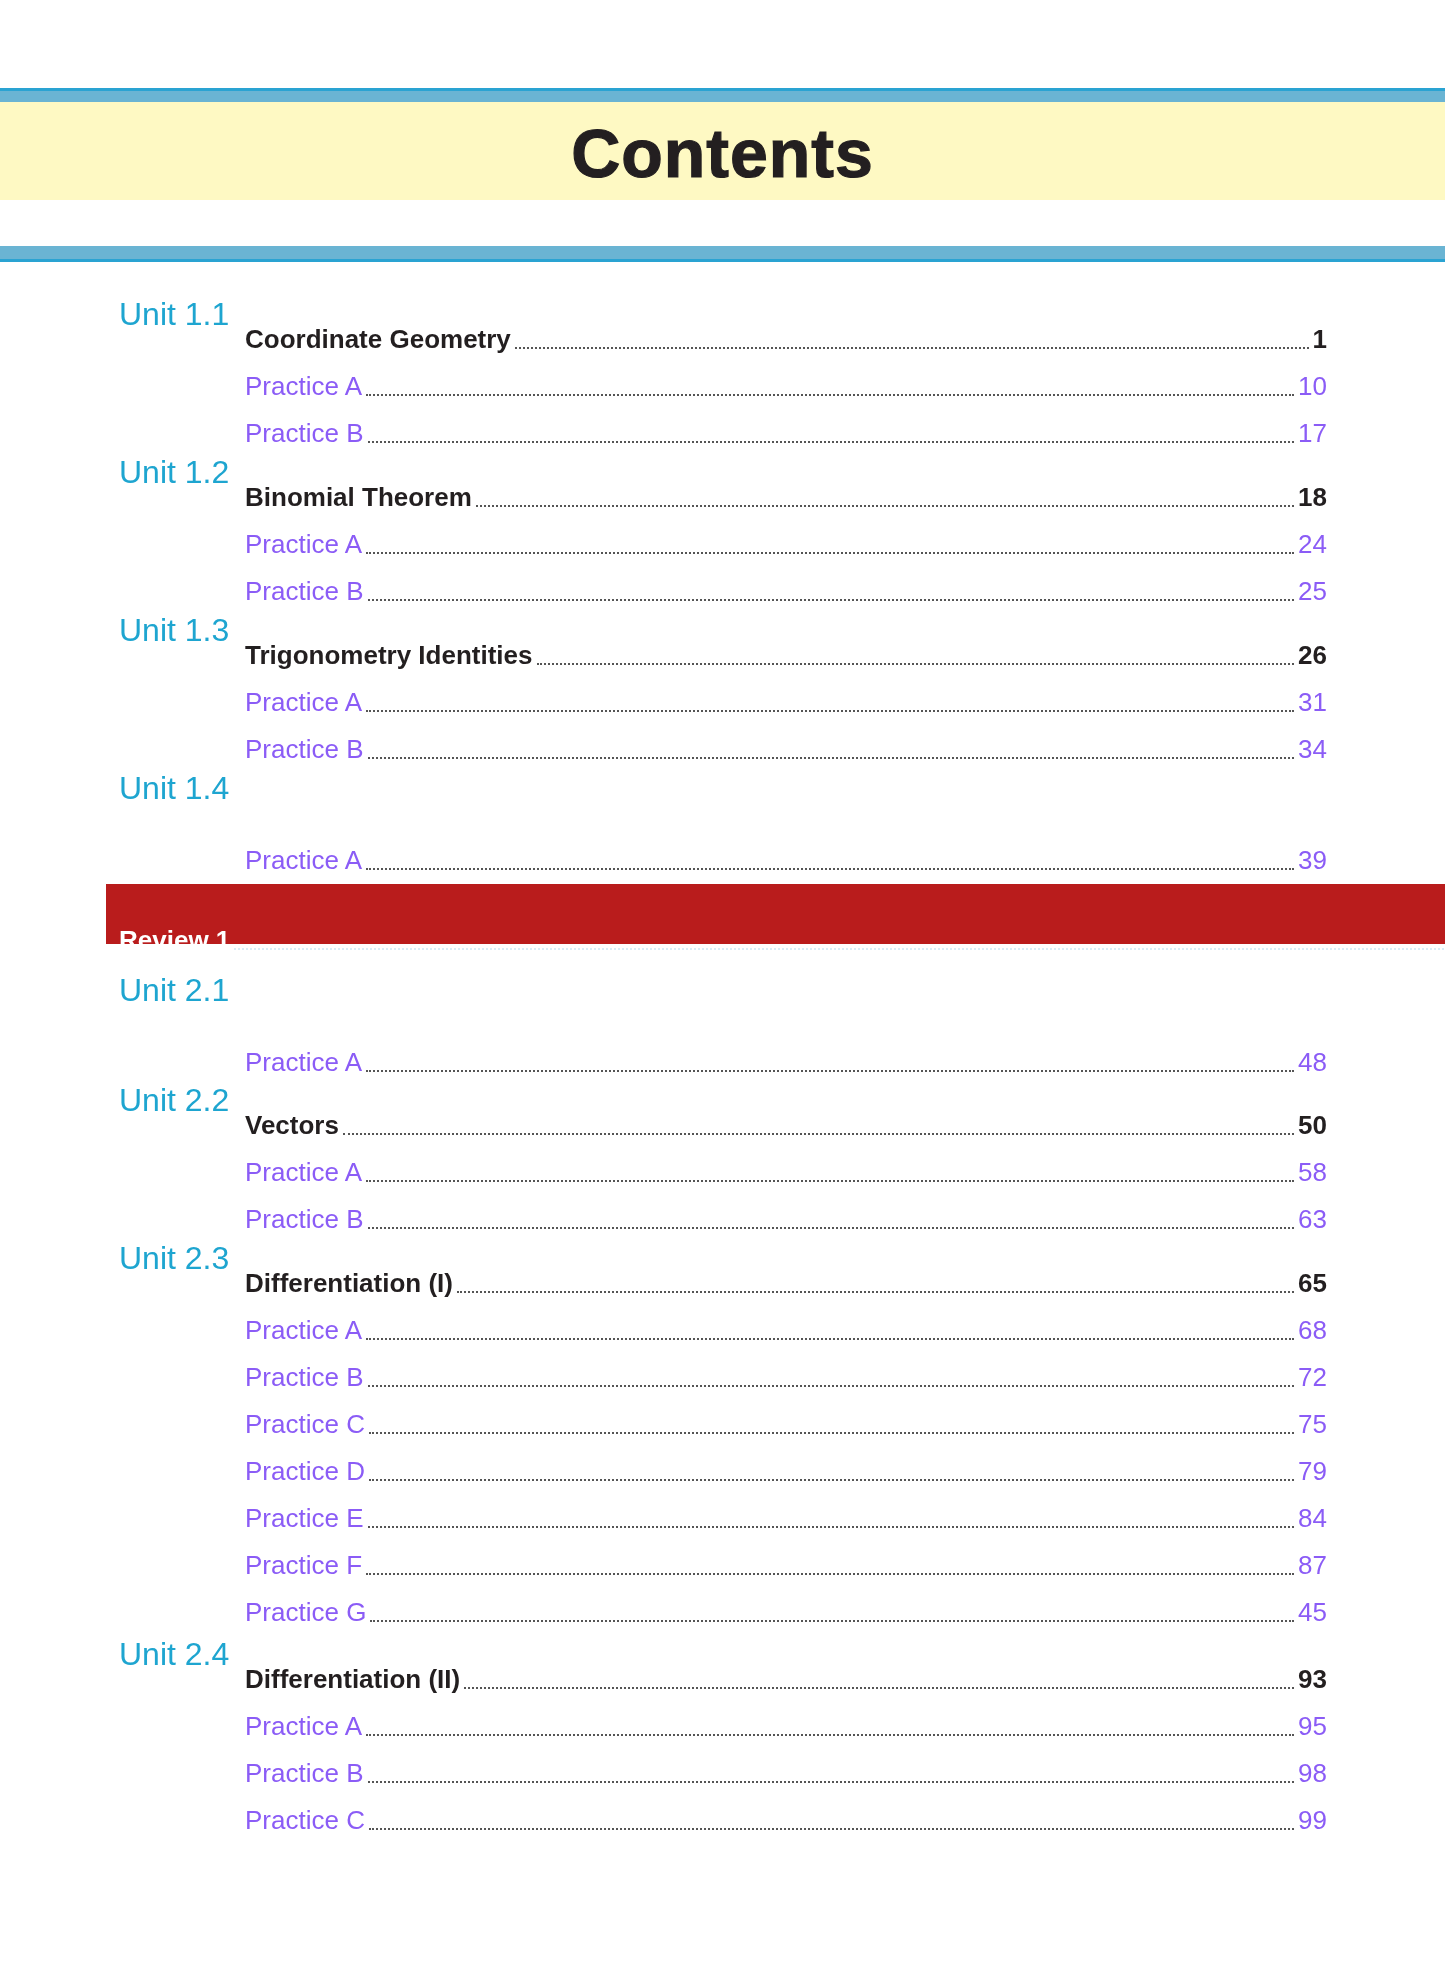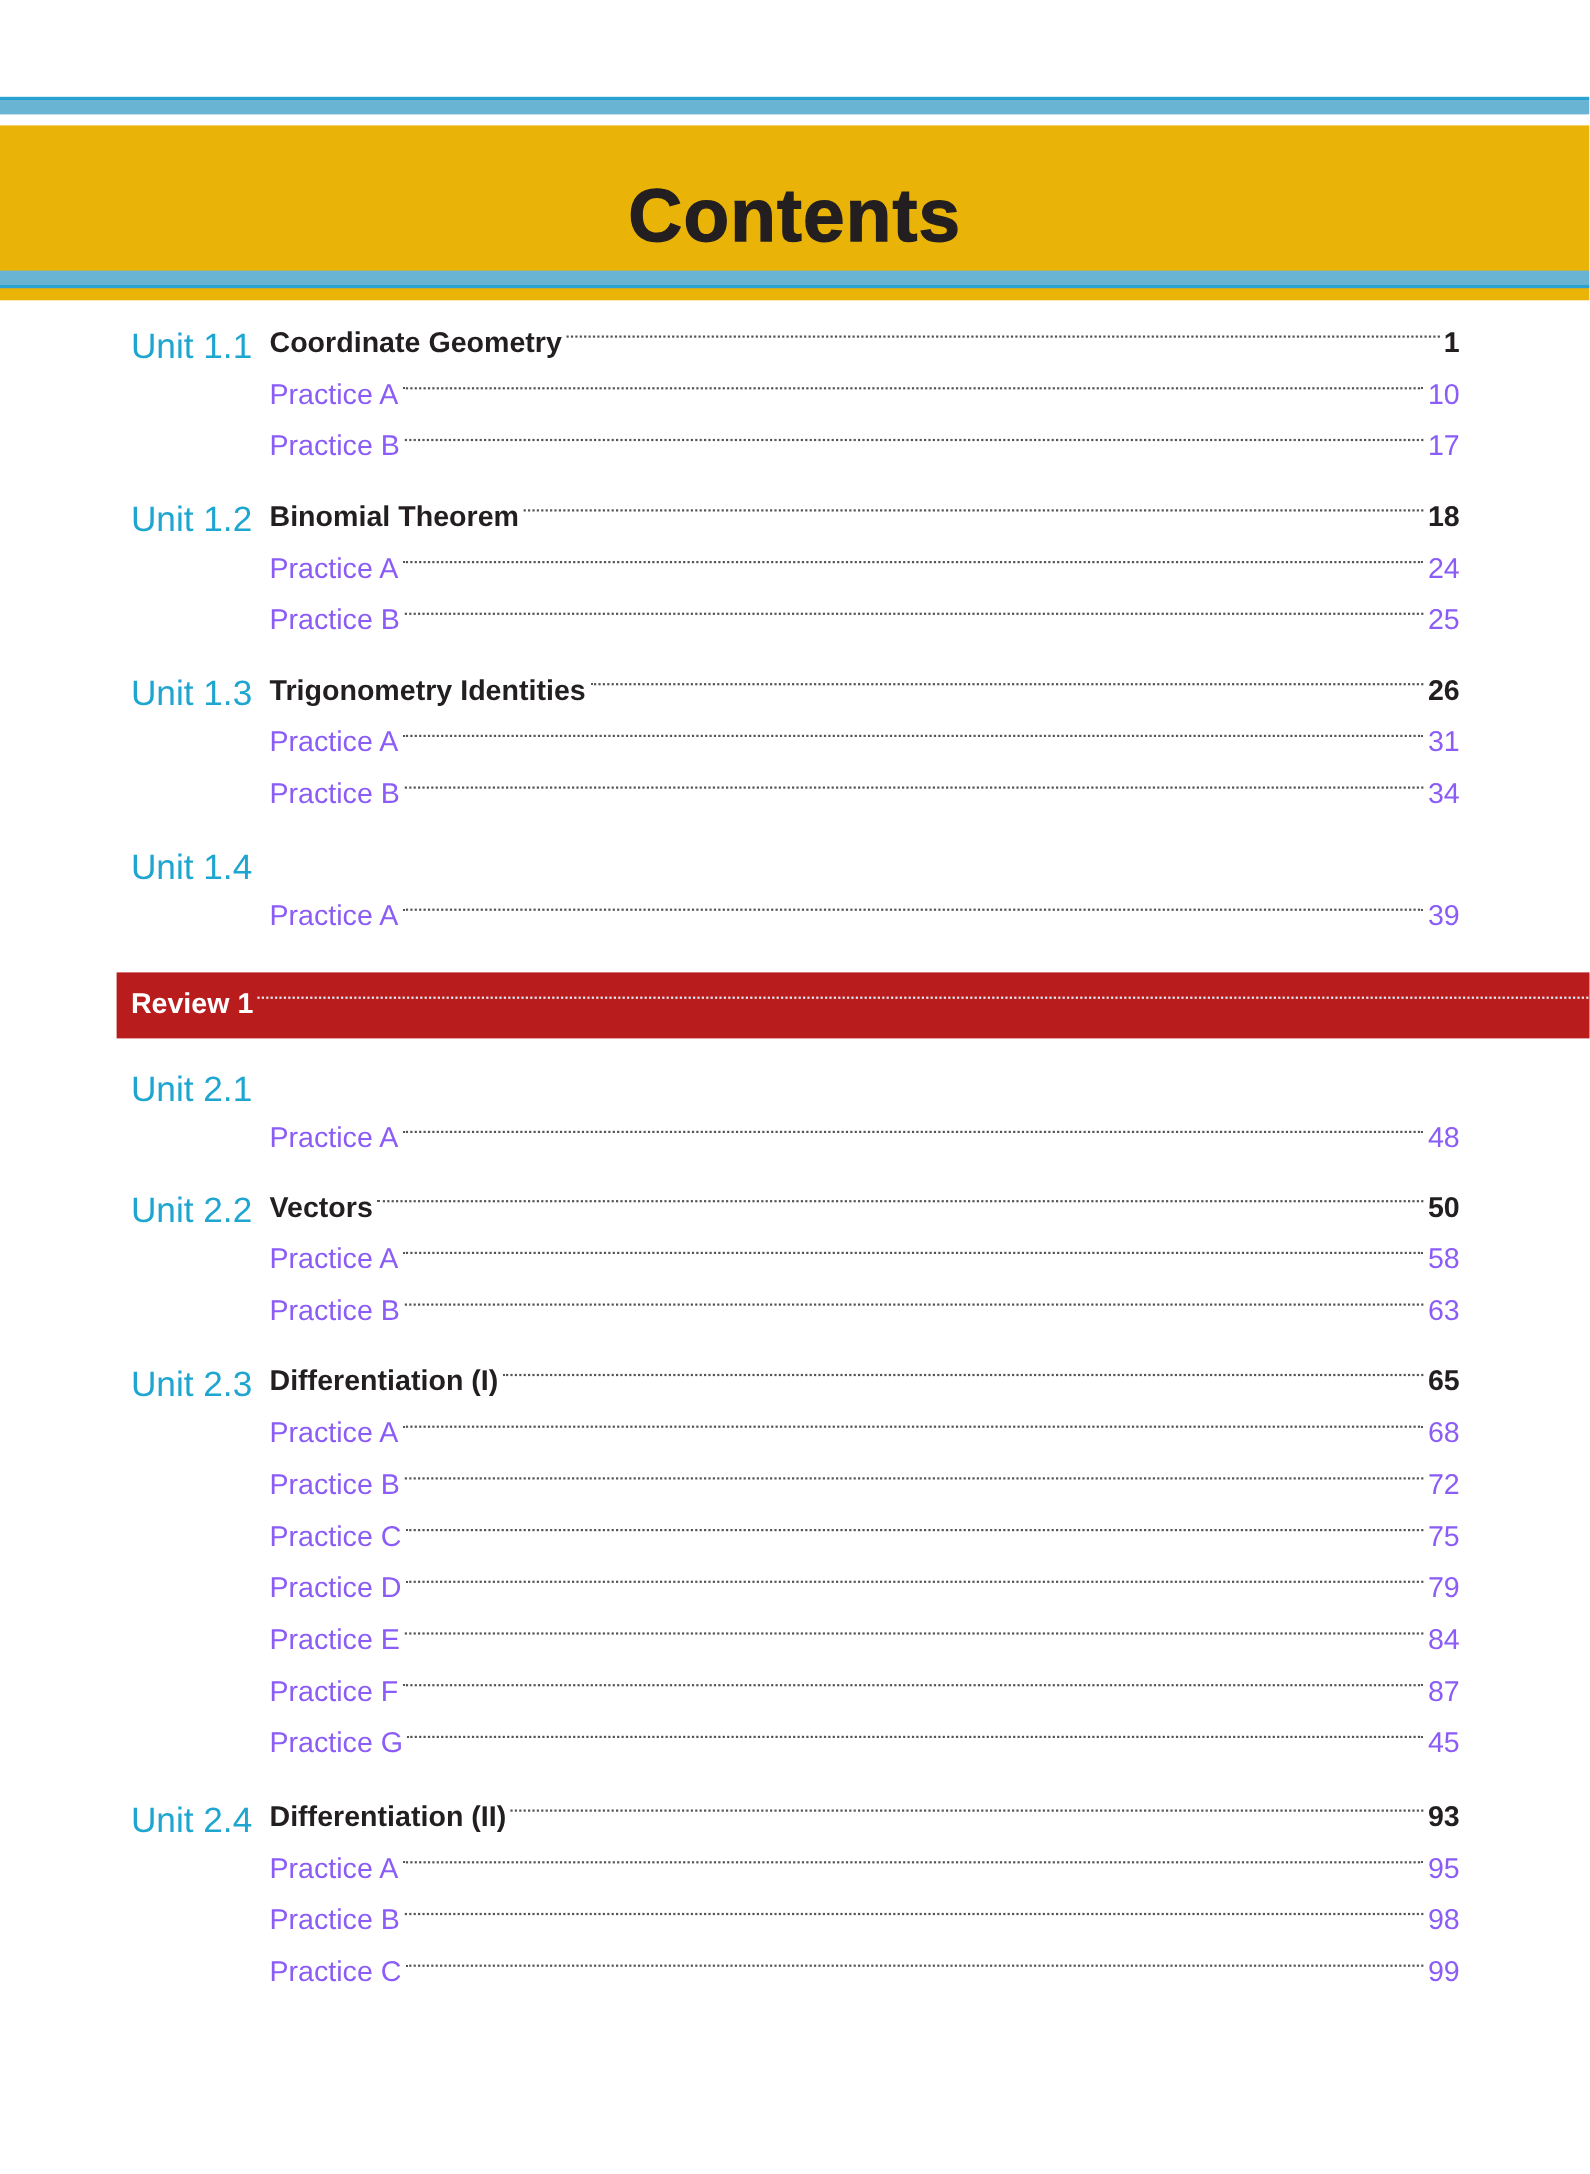--- a/index.html
+++ b/index.html
@@ -2,29 +2,29 @@
 <html><head>
 <meta charset="utf-8">
 <style>
   html, body { margin: 0; padding: 0; background: #ffffff; }
   body { width: 1445px; height: 1976px; position: relative; overflow: hidden;
          font-family: "Liberation Sans", sans-serif; color: #231f20; }
 
   .stripe { position: absolute; left: 0; width: 1445px; }
   .stripe-top { top: 88px; height: 16px; background: linear-gradient(#2aa3d2 0 3px, #6ab4d3 3px 100%); }
   .stripe-bottom { top: 246px; height: 16px; background: linear-gradient(#6ab4d3 0 13px, #2aa3d2 13px 100%); }
-  .title-band { position: absolute; left: 0; top: 114px; width: 1445px; height: 159px;
-                background: #eab308; display: flex; align-items: center; justify-content: center; }
+  .title-band { position: absolute; left: 0; top: 102px; width: 1445px; height: 98px;
+                background: #fef9c3; display: flex; align-items: center; justify-content: center; }
   .title-band h1 { margin: 0; font-size: 68px; font-weight: 900; letter-spacing: 1px; color: #231f20;
                    -webkit-text-stroke: 1.2px #231f20; position: relative; top: 2px; }
 
   .toc { position: absolute; left: 0; top: 0; width: 1445px; }
   .row { position: absolute; left: 0; width: 1445px; height: 34px; display: flex; align-items: baseline; }
   .unit-label { position: absolute; left: 119px; font-size: 32px; font-weight: normal; color: #1ea5d0; }
-  .entry { position: absolute; left: 245px; right: 118px; display: flex; align-items: center; font-size: 26px; }
+  .entry { position: absolute; left: 245px; right: 118px; display: flex; align-items: flex-end; font-size: 26px; margin-top: 28px; }
   .entry .name { white-space: nowrap; }
   .entry .dots { flex: 1; border-bottom: 2px dotted #555; margin: 0 4px; position: relative; top: -6px; height: 0; }
   .entry .page { white-space: nowrap; }
   .unit .name, .unit .page { font-weight: bold; }
   .practice .name, .practice .page { font-weight: normal; color: #8b5cf6; }
 
   .review-bar { position: absolute; left: 106px; top: 884px; width: 1384px; height: 60px; background: #b91c1c; }
   .review-bar .entry { left: 13px; right: 13px; top: 13px; color: #ffffff; font-weight: bold; }
   .review-bar .dots { border-bottom-color: #d8eef7; }
 </style>

